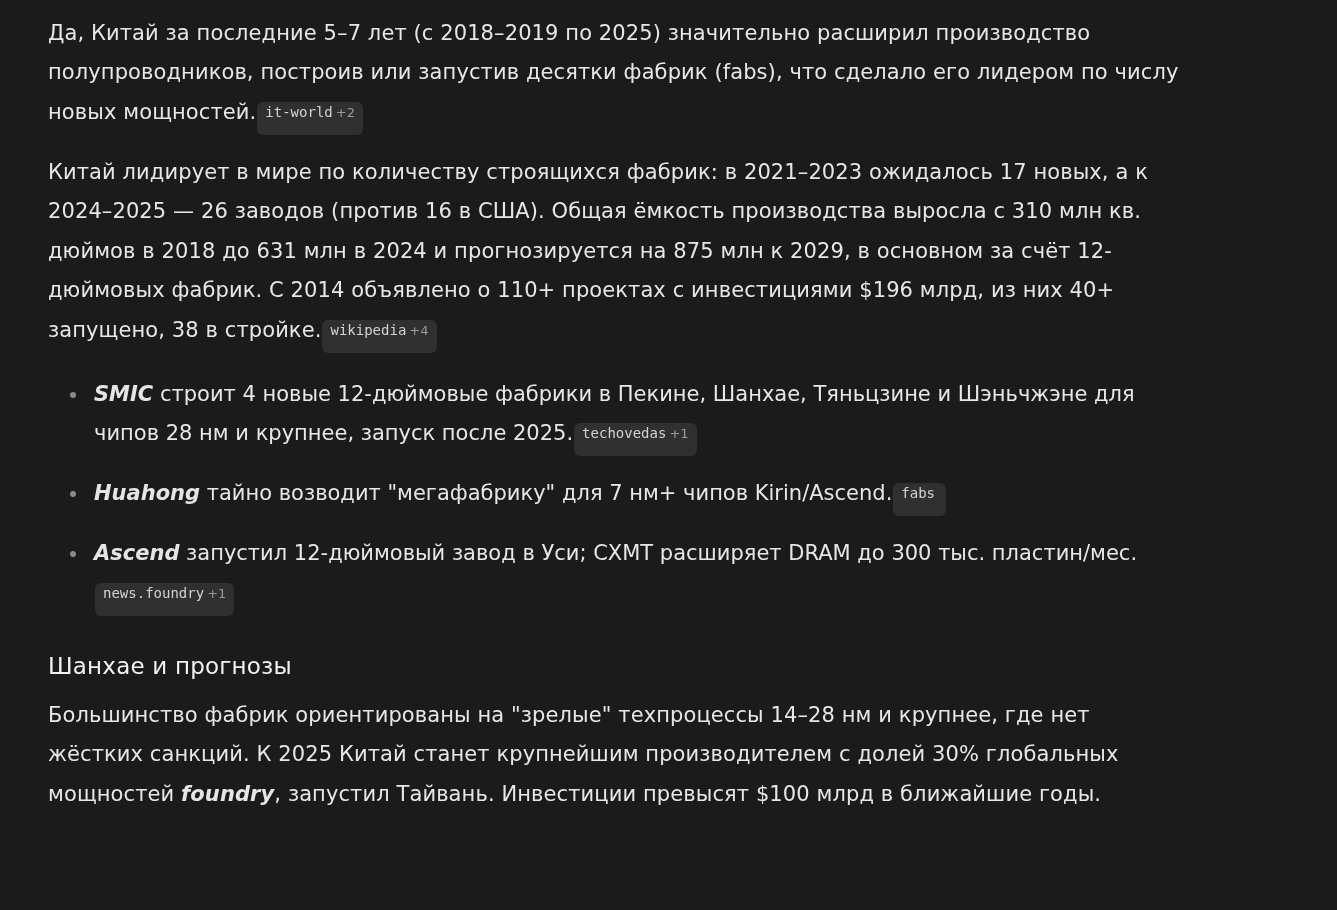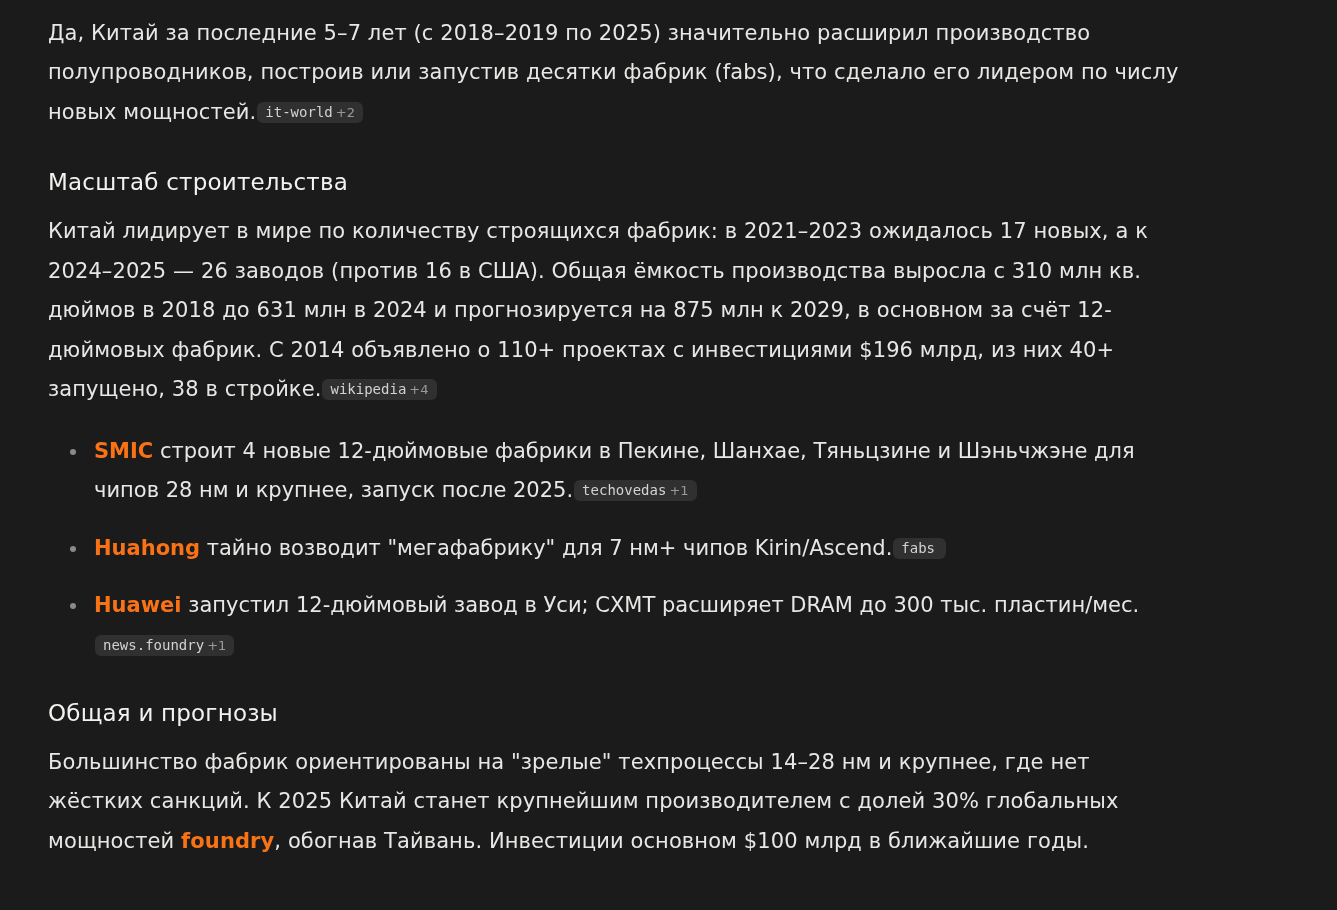--- a/index.html
+++ b/index.html
@@ -62,28 +62,29 @@
     position: absolute;
     left: 22px;
     top: 17px;
     width: 6px;
     height: 6px;
     border-radius: 50%;
     background: #8a8a88;
   }
   .bold {
     font-weight: 700;
-    color: #f97316;
+    color: #e5e5e5;
+    font-style: italic;
   }
   .cite {
     display: inline-block;
     vertical-align: 2px;
     background: #303030;
     border-radius: 6px;
-    padding: 3px 8px 4px 8px;
+    padding: 3px 8px 16px 8px;
     margin: 0 1px;
     font-family: "DejaVu Sans Mono", "Liberation Mono", monospace;
     font-size: 14px;
     line-height: 1;
     color: #d2d2d0;
     white-space: nowrap;
     letter-spacing: 0;
   }
   .cite .plus {
     color: #9a9a98;
@@ -92,30 +93,29 @@
     margin-left: 3px;
   }
 </style>
 </head>
 <body>
 
 <div class="page">
 
   <p class="para tight"><span>Да, Китай за последние 5–7 лет (с 2018–2019 по 2025) значительно расширил производство полупроводников, построив или запустив десятки фабрик (fabs), что сделало его лидером по числу новых мощностей.</span><span class="cite"><span>it-world</span><span class="plus">+2</span></span></p>
 
-  <h2 class="section">Масштаб строительства</h2>
 
   <p class="para"><span>Китай лидирует в мире по количеству строящихся фабрик: в 2021–2023 ожидалось 17 новых, а к 2024–2025 — 26 заводов (против 16 в США). Общая ёмкость производства выросла с 310 млн кв. дюймов в 2018 до 631 млн в 2024 и прогнозируется на 875 млн к 2029, в основном за счёт 12-дюймовых фабрик. С 2014 объявлено о 110+ проектах с инвестициями $196 млрд, из них 40+ запущено, 38 в стройке.</span><span class="cite"><span>wikipedia</span><span class="plus">+4</span></span></p>
 
 
   <ul class="bullets">
     <li><span class="bold">SMIC</span><span> строит 4 новые 12-дюймовые фабрики в Пекине, Шанхае, Тяньцзине и Шэньчжэне для чипов 28 нм и крупнее, запуск после 2025.</span><span class="cite"><span>techovedas</span><span class="plus">+1</span></span></li>
 
     <li><span class="bold">Huahong</span><span> тайно возводит "мегафабрику" для 7 нм+ чипов Kirin/Ascend.</span><span class="cite"><span>fabs</span><span class="plus"></span></span></li>
 
-    <li><span class="bold">Huawei</span><span> запустил 12-дюймовый завод в Уси; CXMT расширяет DRAM до 300 тыс. пластин/мес.</span><span class="cite"><span>news.foundry</span><span class="plus">+1</span></span></li>
+    <li><span class="bold">Ascend</span><span> запустил 12-дюймовый завод в Уси; CXMT расширяет DRAM до 300 тыс. пластин/мес.</span><span class="cite"><span>news.foundry</span><span class="plus">+1</span></span></li>
   </ul>
 
-  <h2 class="section">Общая и прогнозы</h2>
+  <h2 class="section">Шанхае и прогнозы</h2>
 
-  <p class="para"><span>Большинство фабрик ориентированы на "зрелые" техпроцессы 14–28 нм и крупнее, где нет жёстких санкций. К 2025 Китай станет крупнейшим производителем с долей 30% глобальных мощностей </span><span class="bold">foundry</span><span>, обогнав Тайвань. Инвестиции основном $100 млрд в ближайшие годы.</span></p>
+  <p class="para"><span>Большинство фабрик ориентированы на "зрелые" техпроцессы 14–28 нм и крупнее, где нет жёстких санкций. К 2025 Китай станет крупнейшим производителем с долей 30% глобальных мощностей </span><span class="bold">foundry</span><span>, запустил Тайвань. Инвестиции превысят $100 млрд в ближайшие годы.</span></p>
 
 </div>
 
 </body></html>

